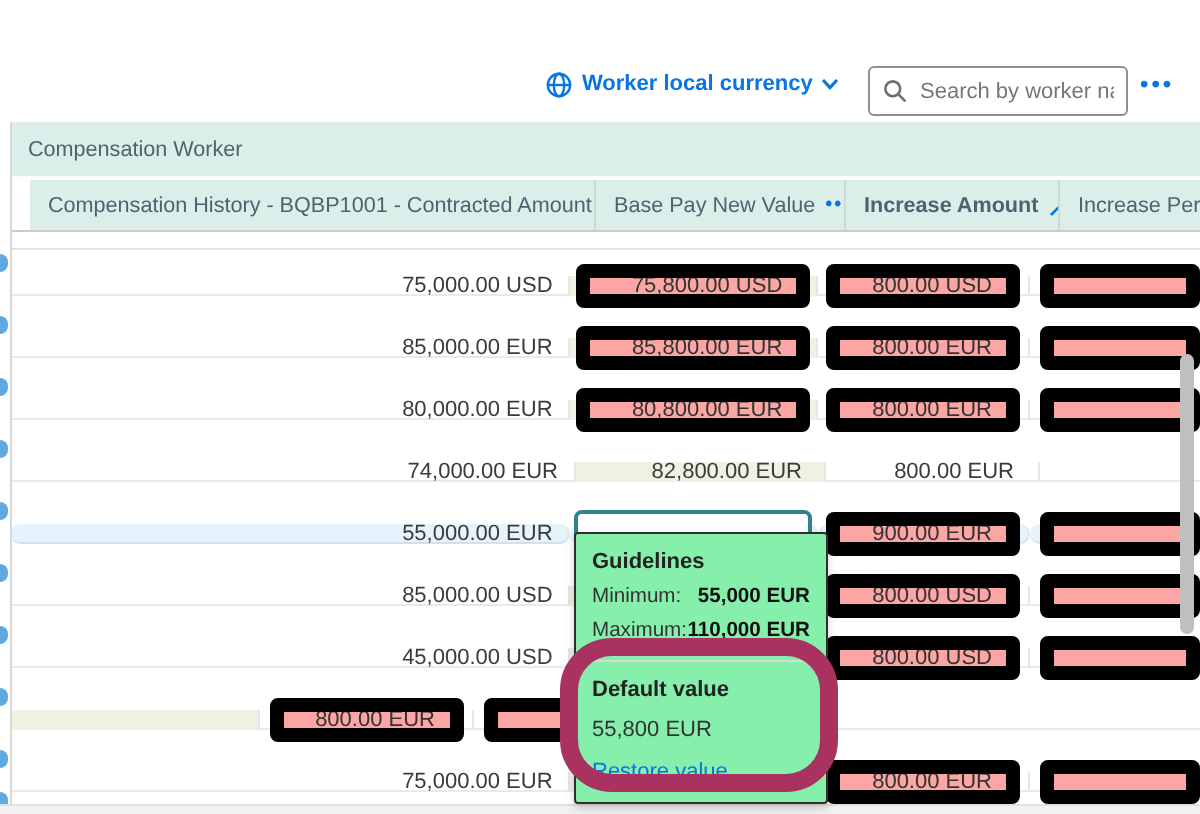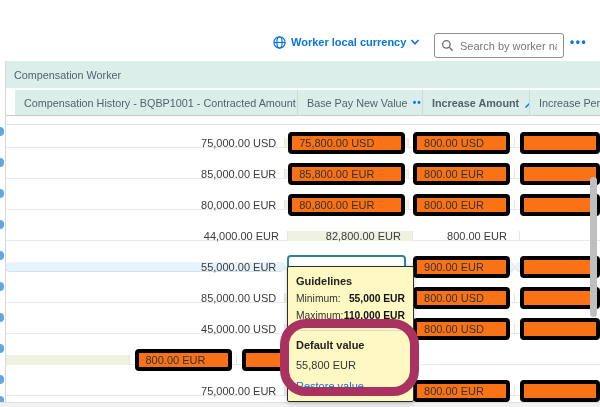--- a/index.html
+++ b/index.html
@@ -30,43 +30,43 @@
                border-top:1px solid #cbcbcb;border-bottom:1px solid #e2e2e2;z-index:2;}
   
   .tbody{position:absolute;top:117px;left:5px;right:0;height:285px;overflow:hidden;z-index:1;}
   .row{display:flex;height:31px;}
   .c{box-sizing:border-box;display:flex;align-items:center;border-right:1px solid #e6e6e6;
      border-bottom:1px solid #e9e9e9;margin-top:21px;}
   .c1{width:283px;justify-content:flex-end;padding-right:8px;background:#fff;font-size:11px;}
   .c2{width:125px;background:#EFF2E1;border-bottom-color:transparent;justify-content:center;}
   .c3{width:107px;background:#fff;justify-content:center;}
   .c4{flex:1;background:#fff;border-right:none;}
-  .cellin{width:117px;height:22px;border:4px solid #000000;border-radius:4px;background:#f97316;
-          padding:0 7px;box-sizing:border-box;font-family:"Liberation Sans",sans-serif;
+  .cellin{width:117px;height:22px;border:7px solid #000000;border-radius:4px;background:#fca5a5;
+          text-align:right;padding:0 7px;box-sizing:border-box;font-family:"Liberation Sans",sans-serif;
           font-size:11px;color:#333;outline:none;}
   .c3 .cellin{width:97px;} .c4 .cellin{width:80px;margin-left:5px;flex:none;}
   .rtext{width:100%;text-align:right;font-size:11px;color:#3b3b3b;}
   .c2 .rtext{padding-right:11px;} .c3 .rtext{padding-right:12px;}
   .sel .c1,.sel .c2,.sel .c3,.sel .c4{background:#E7F3FA;}
   .sel .c{border-bottom-color:#cfe2ee;border-radius:15px;}
   .row-last{height:26px;}
   .row-last .c2{border-left:2px solid #D9A43B;justify-content:flex-start;padding:2px 0 0 3px;align-items:flex-start;}
   .row-last .c3,.row-last .c4{background:#F8F3E4;border-bottom:none;}
   .partial-input{display:flex;align-items:center;gap:4px;width:112px;height:20px;border:1px solid #999;
                  border-radius:3px;background:#fff;box-sizing:border-box;padding:0 5px;font-size:10px;color:#777;}
   .focus-in{display:flex;align-items:flex-end;justify-content:space-between;width:119px;height:24px;
             border:2px solid #35808E;border-radius:4px;background:#fff;padding:0 6px;box-sizing:border-box;}
   .focus-in .val,.focus-in .sfx{font-size:11px;color:#333;}
   
   .gutter-line{position:absolute;top:61px;left:5px;width:1px;height:341px;background:#d8d8d8;z-index:3;}
   .sliver{position:absolute;left:0;width:3.5px;height:9px;background:#5FA8E0;border-radius:0 4px 4px 0;z-index:3;}
   
   .vscroll{position:absolute;right:3px;top:177px;width:7px;height:140px;background:#bfbfbf;border-radius:4px;z-index:4;}
   
-  .popup{position:absolute;left:287px;top:266px;width:127px;box-sizing:border-box;background:#fef9c3;
+  .popup{position:absolute;left:287px;top:266px;width:127px;box-sizing:border-box;background:#86efac;
          border:1px solid #2e2e2e;border-radius:2px;box-shadow:0 2px 5px rgba(0,0,0,.18);z-index:5;
          padding:8px 0 9px 0;}
   .pp{padding:0 8px;}
   .pp-title{font-size:11px;font-weight:700;color:#222;}
   .pp-row{display:flex;justify-content:space-between;align-items:baseline;margin-top:6px;font-size:10.3px;color:#333;}
   .pp-row b{font-size:10.3px;font-weight:700;color:#111;}
   .pdiv{height:1px;background:#d9d9d9;margin:9px 0 8px 0;}
   .pp-def{font-size:11px;color:#333;margin-top:8px;}
   .pp-link{font-size:11px;color:#0875E1;font-weight:500;margin-top:9px;cursor:pointer;}
   
@@ -182,21 +182,21 @@
       <div class="c c3">
           <input class="cellin" value="800.00 EUR" style="">
         </div>
       <div class="c c4">
           <input class="cellin" style="">
         </div>
     </div>
 
     <div class="row">
       <div class="c c1">
-          <span>44,000.00 EUR</span>
+          <span>74,000.00 EUR</span>
         </div>
       <div class="c c2">
           <span class="rtext">82,800.00 EUR</span>
         </div>
       <div class="c c3">
           <span class="rtext">800.00 EUR</span>
         </div>
       <div class="c c4"></div>
     </div>
 

